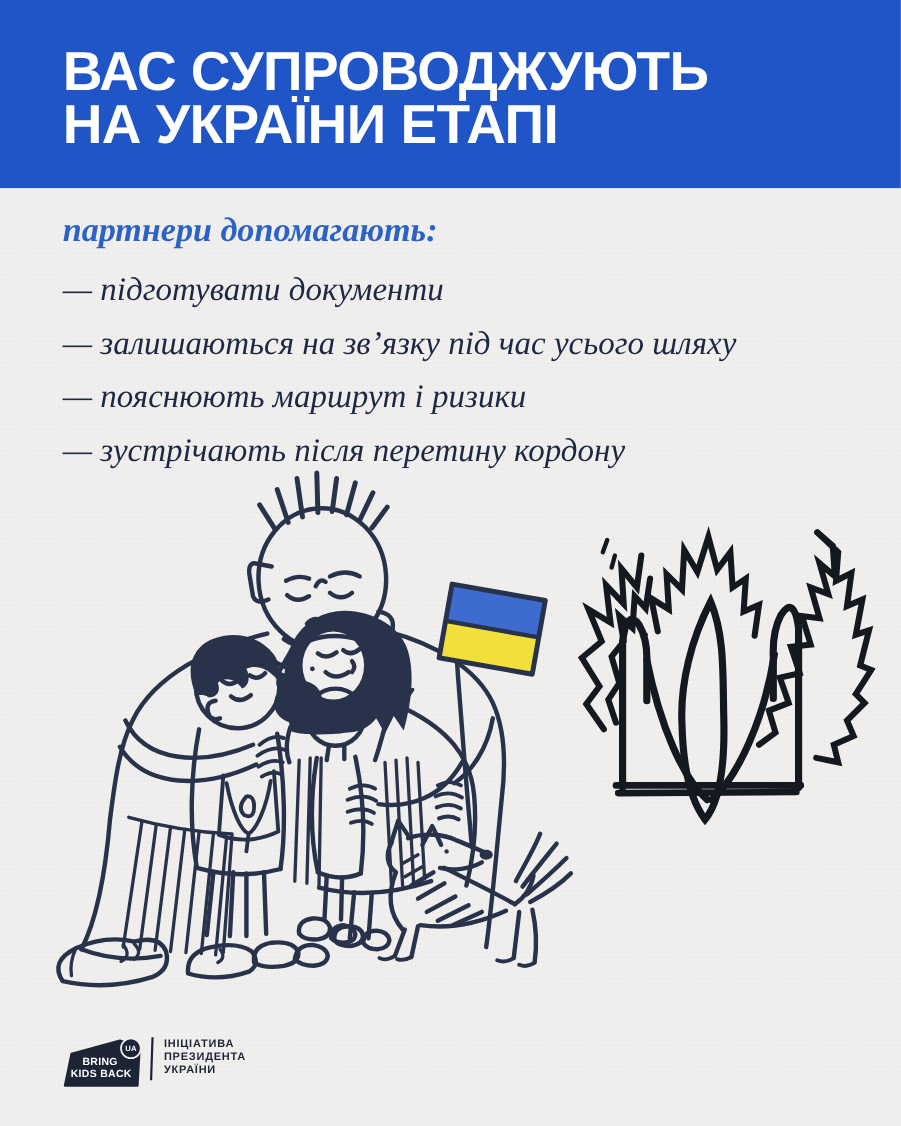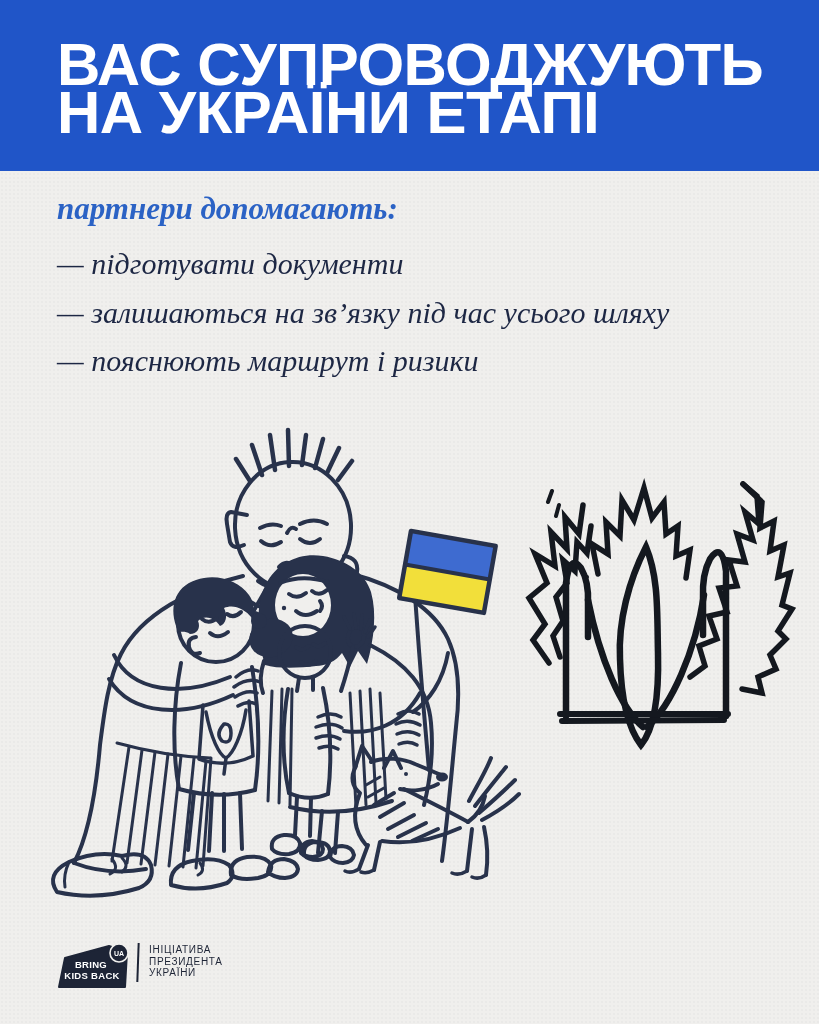--- a/index.html
+++ b/index.html
@@ -9,21 +9,21 @@
     background-image:radial-gradient(rgba(40,50,75,0.028) 0.8px, transparent 0.9px);
     background-size:4px 4px;
     font-family:"Liberation Sans", sans-serif;
   }
   .banner{
     position:absolute;left:0;top:0;width:819px;height:171px;
     background:#2055c8;
   }
   .banner h1{
     margin:0;padding:41px 0 0 57px;
-    color:#ffffff;font-weight:bold;font-size:60px;line-height:48px;
+    color:#ffffff;font-weight:bold;font-size:50px;line-height:48px;
     letter-spacing:-0.5px;
   }
   .banner h1 span{display:block;}
   .copy{position:absolute;left:57px;top:191px;width:720px;font-style:italic;}
   .copy .intro{
     margin:0 0 13px 0;
     font-family:"Liberation Serif", serif;
     font-weight:bold;font-size:31px;line-height:36px;color:#2b62c5;
   }
   .copy .item{
@@ -33,21 +33,21 @@
   }
   svg.illustration{position:absolute;left:0;top:425px;}
   .footer{position:absolute;left:56px;top:940px;height:48px;}
   .badge{position:absolute;left:0;top:2px;}
   .footer-divider{
     position:absolute;left:81px;top:3px;width:2px;height:39px;
     background:#1d2436;transform:rotate(2deg);
   }
   .initiative{
     position:absolute;left:93px;top:4px;
-    color:#1d2436;font-weight:normal;font-size:10px;line-height:11.5px;
+    color:#1d2436;font-weight:bold;font-size:10px;line-height:11.5px;
     letter-spacing:0.7px;
   }
   .sketch{stroke:#28324b;fill:none;stroke-width:4;stroke-linecap:round;stroke-linejoin:round;}
   .sketch-fill{fill:#28324b;stroke:none;}
   .fire{stroke:#14181f;fill:none;stroke-linecap:round;stroke-linejoin:miter;}
 </style>
 </head>
 <body>
 
 <div class="page">
@@ -57,20 +57,21 @@
       <span>ВАС СУПРОВОДЖУЮТЬ</span>
       <span>НА УКРАЇНИ ЕТАПІ</span>
     </h1>
   </header>
 
   <section class="copy">
     <p class="intro">партнери допомагають:</p>
     <p class="item">— підготувати документи</p>
     <p class="item">— залишаються на зв’язку під час усього шляху</p>
     <p class="item">— пояснюють маршрут і ризики</p>
+    <p class="item">— зустрічають після перетину кордону</p>
   </section>
 
   <svg class="illustration" width="819" height="500" viewBox="0 0 819 500">
 
     <g class="sketch">
       <ellipse cx="293" cy="101" rx="58" ry="64" transform="rotate(-3 293 101)"></ellipse>
       <path stroke-width="4.5" d="M250 56 L236 34 M262 50 L252 20 M275 45 L270 10 M289 41 L288 5 M302 40 L306 10 M315 43 L323 14 M327 48 L339 23 M338 55 L352 36"></path>
       <path d="M247 90 L231 87 Q225 88 227 99 L230 117 Q233 125 244 120"></path>
       <path d="M344 131 Q359 133 357 147 Q355 160 343 156"></path>
       <path d="M260 103 Q271 97 281 101 M300 99 Q314 92 327 99"></path>

